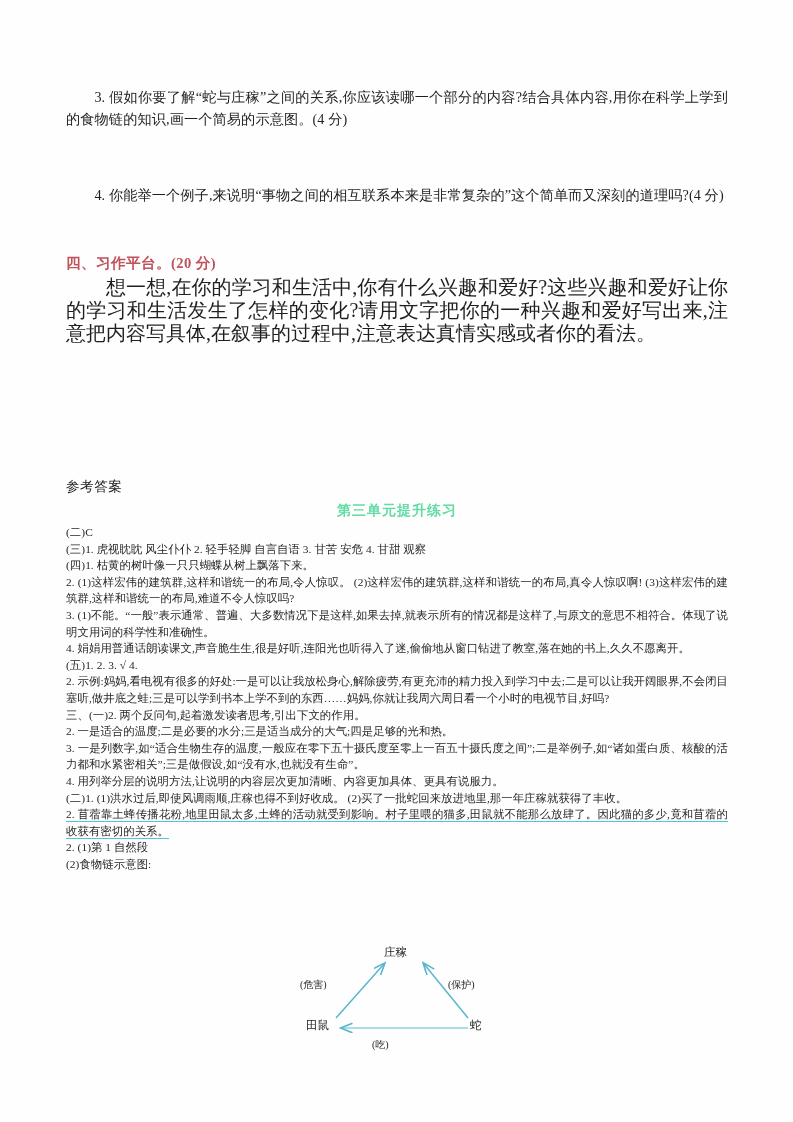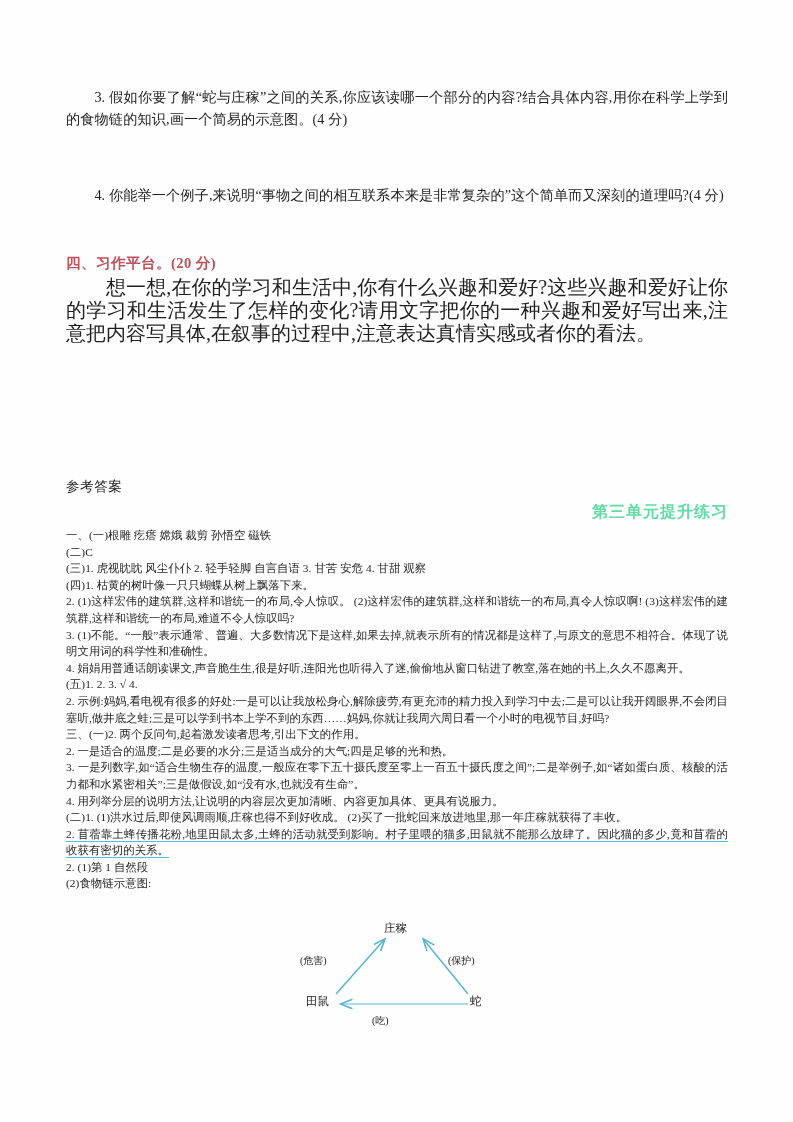--- a/index.html
+++ b/index.html
@@ -62,22 +62,22 @@
     top: 470px;
     width: 662px;
   }
   .ans-title {
     font-size: 13.6px;
     color: #222;
     margin: 8px 0 6px 0;
     letter-spacing: 0.5px;
   }
   .unit-title {
-    text-align: right;
-    font-size: 16px;
+    text-align: center;
+    font-size: 14px;
     font-weight: bold;
     color: #62dba4;
     letter-spacing: 1px;
     margin: 0 0 4px 0;
   }
   .ans-line {
     font-size: 11.4px;
     line-height: 16.6px;
     color: #262626;
     margin: 0;
@@ -86,21 +86,21 @@
   }
   .ans-line .u-cyan {
     border-bottom: 1.4px solid #4fc4d8;
     padding-bottom: 1px;
   }
 
   
   .diagram {
     position: absolute;
     left: 232px;
-    top: 920px;
+    top: 944px;
     width: 340px;
     height: 112px;
   }
   .diagram svg { display: block; }
   .node-label {
     position: absolute;
     font-size: 11.6px;
     color: #1d1d1d;
     white-space: nowrap;
   }
@@ -128,21 +128,20 @@
     <p class="q-para">4. 你能举一个例子,来说明“事物之间的相互联系本来是非常复杂的”这个简单而又深刻的道理吗?(4 分)</p>
     <div class="q-gap-b"></div>
     <p class="sec-head">四、习作平台。(20 分)</p>
     <p class="essay-body">想一想,在你的学习和生活中,你有什么兴趣和爱好?这些兴趣和爱好让你的学习和生活发生了怎样的变化?请用文字把你的一种兴趣和爱好写出来,注意把内容写具体,在叙事的过程中,注意表达真情实感或者你的看法。</p>
   </div>
 
   <div class="answers">
     <p class="ans-title">参考答案</p>
     <p class="unit-title">第三单元提升练习</p>
 
-    <p class="ans-line">一、(一)根雕  疙瘩  嫦娥  裁剪  孙悟空  磁铁</p>
     <p class="ans-line">(二)C</p>
     <p class="ans-line">(三)1. 虎视眈眈  风尘仆仆  2. 轻手轻脚  自言自语  3. 甘苦  安危  4. 甘甜  观察</p>
     <p class="ans-line">(四)1. 枯黄的树叶像一只只蝴蝶从树上飘落下来。</p>
     <p class="ans-line">2. (1)这样宏伟的建筑群,这样和谐统一的布局,令人惊叹。  (2)这样宏伟的建筑群,这样和谐统一的布局,真令人惊叹啊!  (3)这样宏伟的建筑群,这样和谐统一的布局,难道不令人惊叹吗?</p>
     <p class="ans-line">3. (1)不能。“一般”表示通常、普遍、大多数情况下是这样,如果去掉,就表示所有的情况都是这样了,与原文的意思不相符合。体现了说明文用词的科学性和准确性。</p>
     <p class="ans-line">4. 娟娟用普通话朗读课文,声音脆生生,很是好听,连阳光也听得入了迷,偷偷地从窗口钻进了教室,落在她的书上,久久不愿离开。</p>
     <p class="ans-line">(五)1.     2.     3. √  4.</p>
     <p class="ans-line">2. 示例:妈妈,看电视有很多的好处:一是可以让我放松身心,解除疲劳,有更充沛的精力投入到学习中去;二是可以让我开阔眼界,不会闭目塞听,做井底之蛙;三是可以学到书本上学不到的东西……妈妈,你就让我周六周日看一个小时的电视节目,好吗?</p>
     <p class="ans-line">三、(一)2. 两个反问句,起着激发读者思考,引出下文的作用。</p>
     <p class="ans-line">2. 一是适合的温度;二是必要的水分;三是适当成分的大气;四是足够的光和热。</p>

